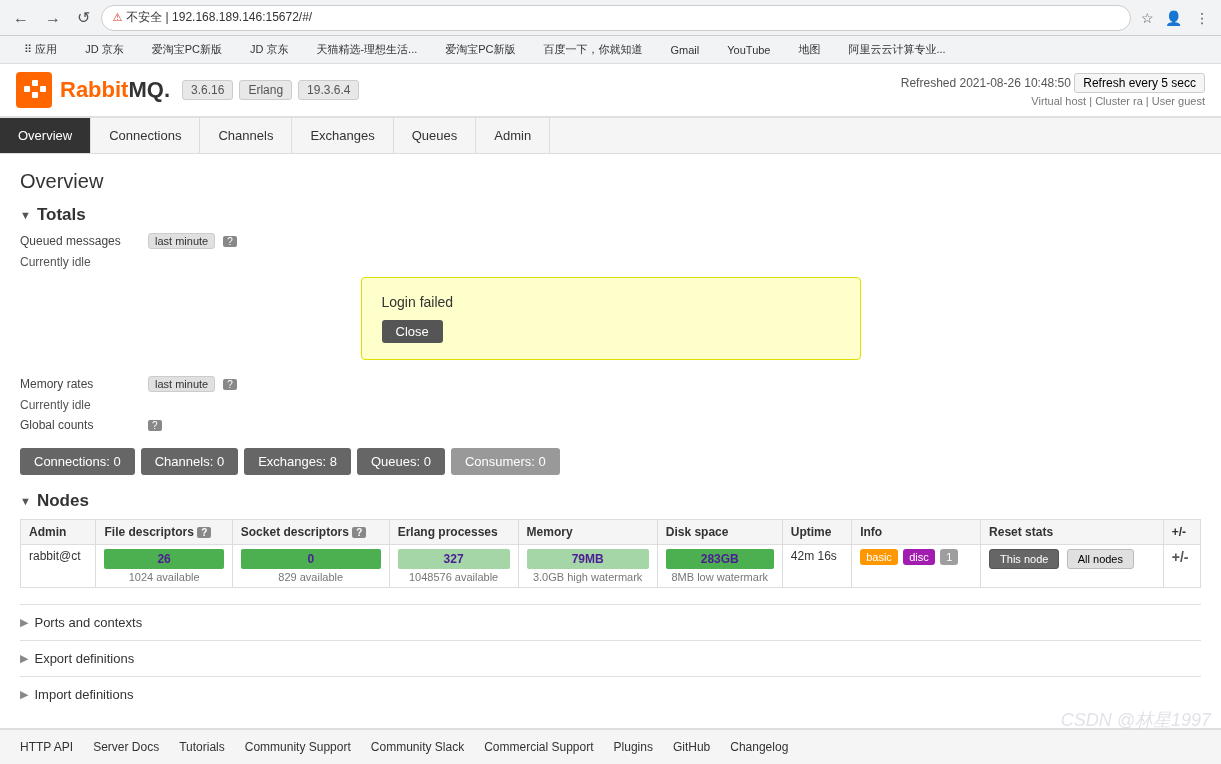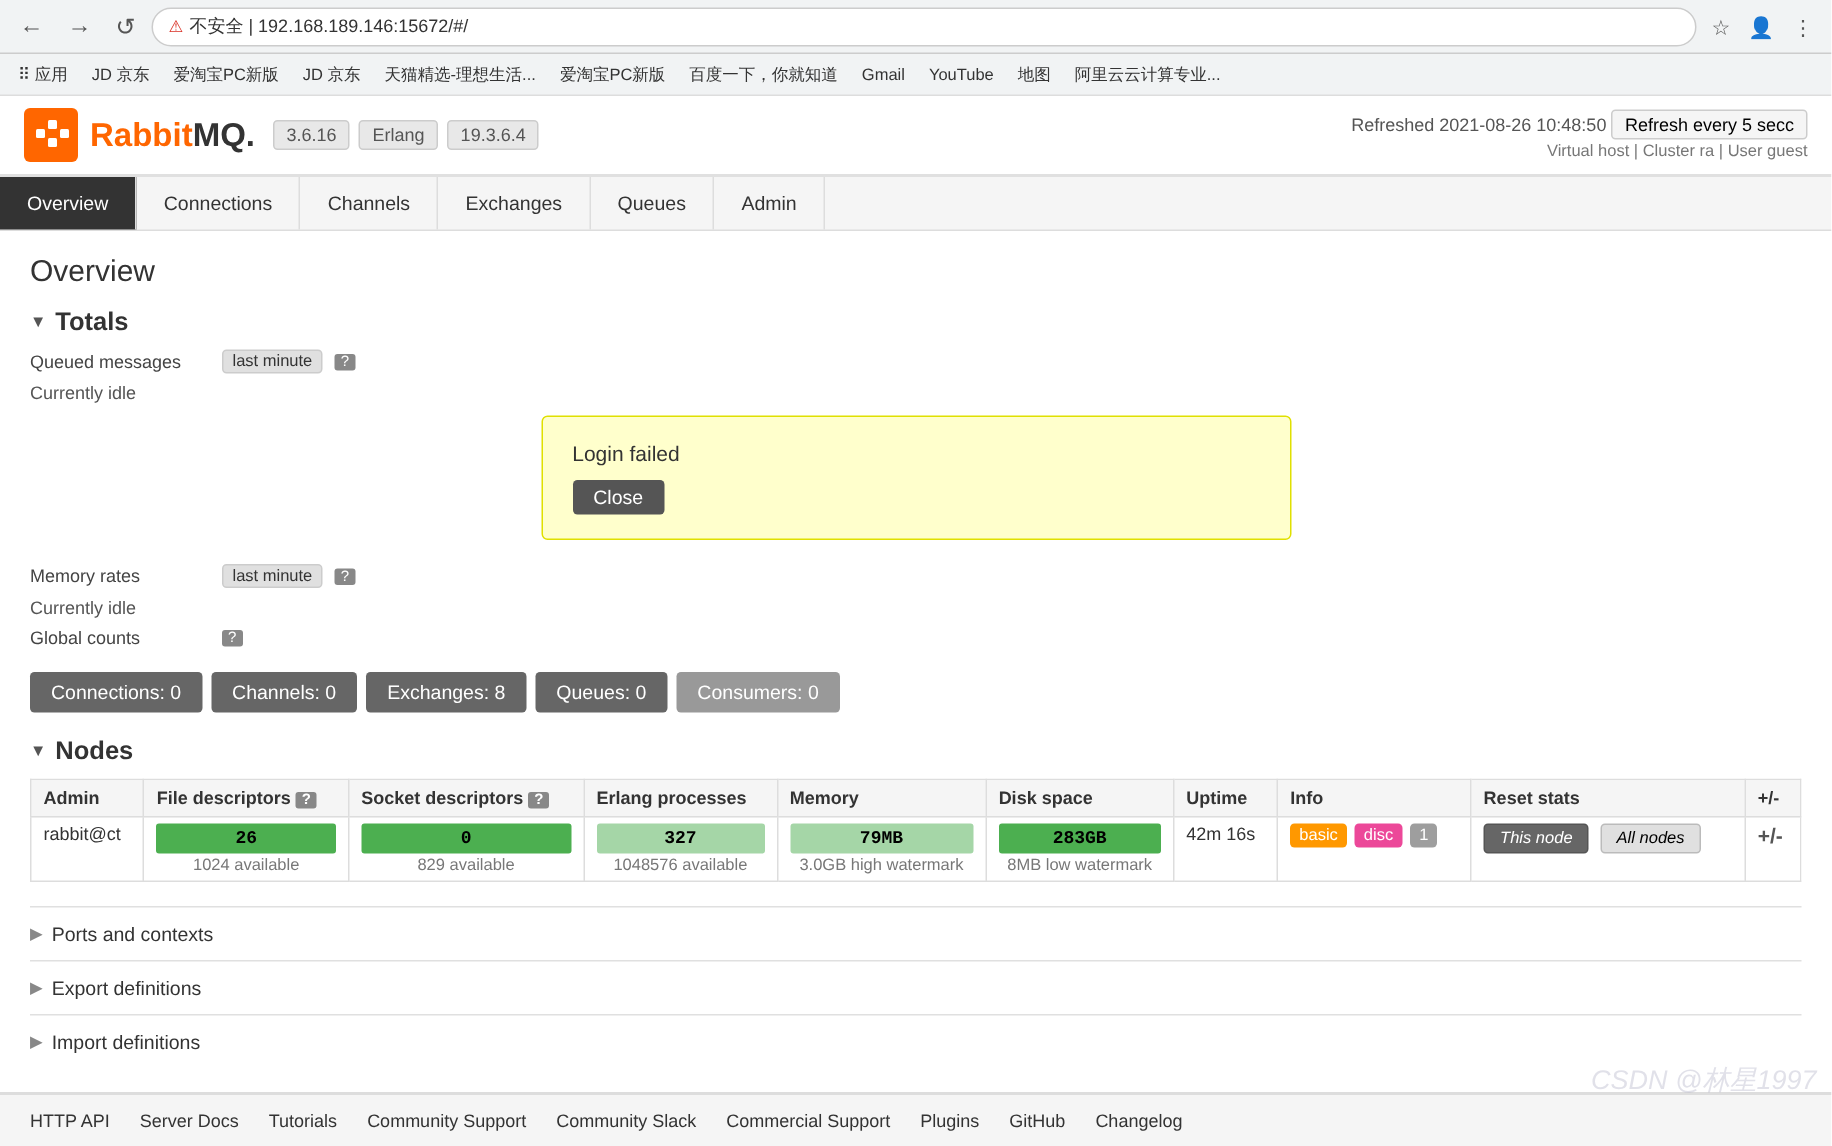--- a/index.html
+++ b/index.html
@@ -51,20 +51,21 @@
       height: 28px;
       overflow: hidden;
     }
     .bookmark-item {
       font-size: 11px;
       color: #333;
       cursor: pointer;
       white-space: nowrap;
       padding: 2px 4px;
       border-radius: 3px;
+      margin-left: 12px;
     }
 
     
     .rmq-container { min-height: 600px; }
 
     .rmq-header {
       background: #fff;
       border-bottom: 2px solid #e0e0e0;
       padding: 8px 16px;
       display: flex;
@@ -215,49 +216,47 @@
     .rmq-table td {
       border: 1px solid #ddd;
       padding: 4px 8px;
       vertical-align: top;
     }
     .rmq-progress-cell { display: flex; flex-direction: column; gap: 2px; }
     .rmq-progress-bar {
       height: 20px;
       border-radius: 2px;
       display: flex; align-items: center; justify-content: center;
-      color: #000000;
+      color: #4c1d95;
       font-weight: bold;
       font-size: 12px;
       min-width: 80px;
-      font-family: Liberation Mono, monospace;
     }
     .rmq-progress-bar.green { background: #4caf50; }
     .rmq-progress-bar.light-green { background: #a5d6a7; }
     .rmq-progress-avail { font-size: 11px; color: #777; text-align: center; }
     .rmq-node-tag {
       display: inline-block;
       border-radius: 3px;
       padding: 2px 6px;
       font-size: 11px;
       margin-right: 2px;
       cursor: pointer;
     }
     .rmq-tag-basic { background: #ff9800; color: #fff; }
-    .rmq-tag-disc { background: #ec4899; color: #fff; }
+    .rmq-tag-disc { background: #a21caf; color: #fff; }
     .rmq-tag-num { background: #9e9e9e; color: #fff; }
     .rmq-node-btn {
       background: #e0e0e0;
       border: 1px solid #bbb;
       border-radius: 3px;
       padding: 3px 10px;
       font-size: 11px;
       cursor: pointer;
       margin-right: 4px;
-      font-style: italic;
     }
     .rmq-node-btn.active { background: #666; color: #fff; border-color: #555; }
     .rmq-add-remove { font-size: 14px; font-weight: bold; cursor: pointer; color: #555; }
 
     
     .rmq-collapsible {
       border-top: 1px solid #e0e0e0;
       padding: 10px 0;
       cursor: pointer;
     }

